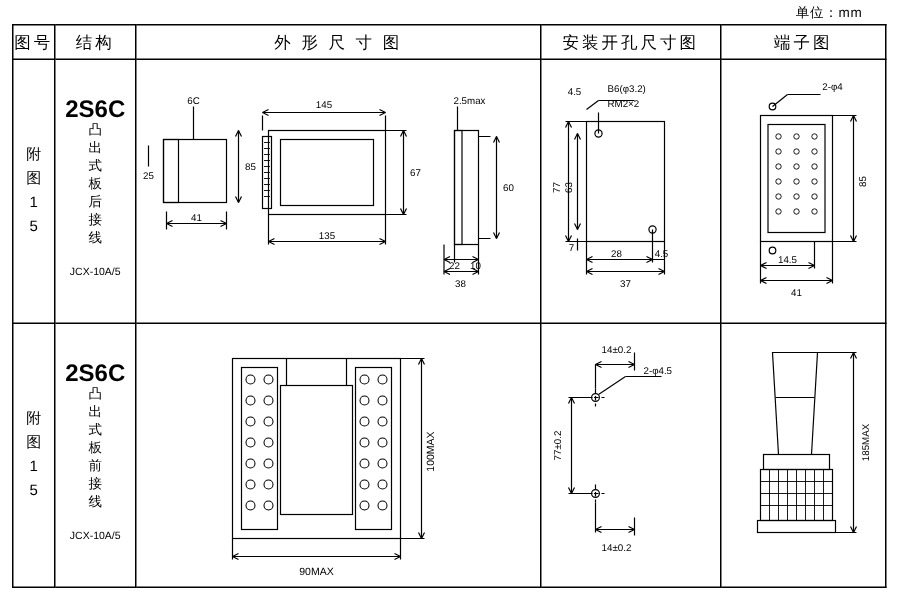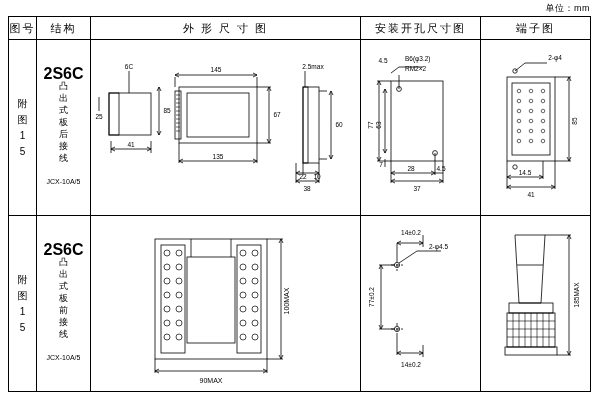--- a/index.html
+++ b/index.html
@@ -8,21 +8,21 @@
   }
   body {
     width: 600px; height: 400px;
     font-family: "Liberation Sans", sans-serif;
     color: #000;
     position: relative;
     overflow: hidden;
   }
   .unit-label {
     position: absolute;
-    right: 10px;
+    right: 25px;
     top: 2px;
     font-size: 9px;
     letter-spacing: 0.5px;
   }
   table.main {
     position: absolute;
     left: 8px;
     top: 16px;
     width: 468px;
     height: 376px;

